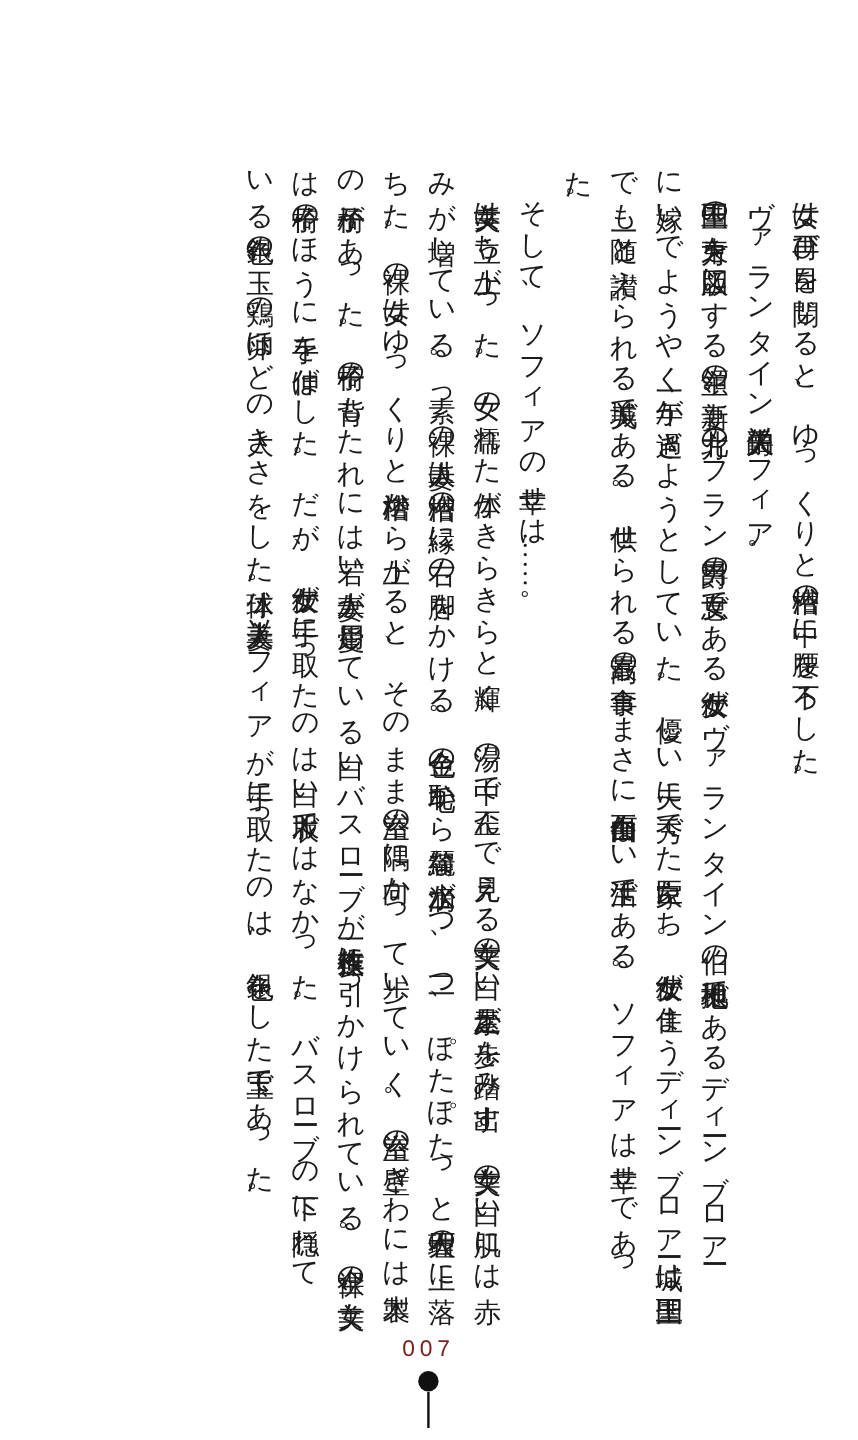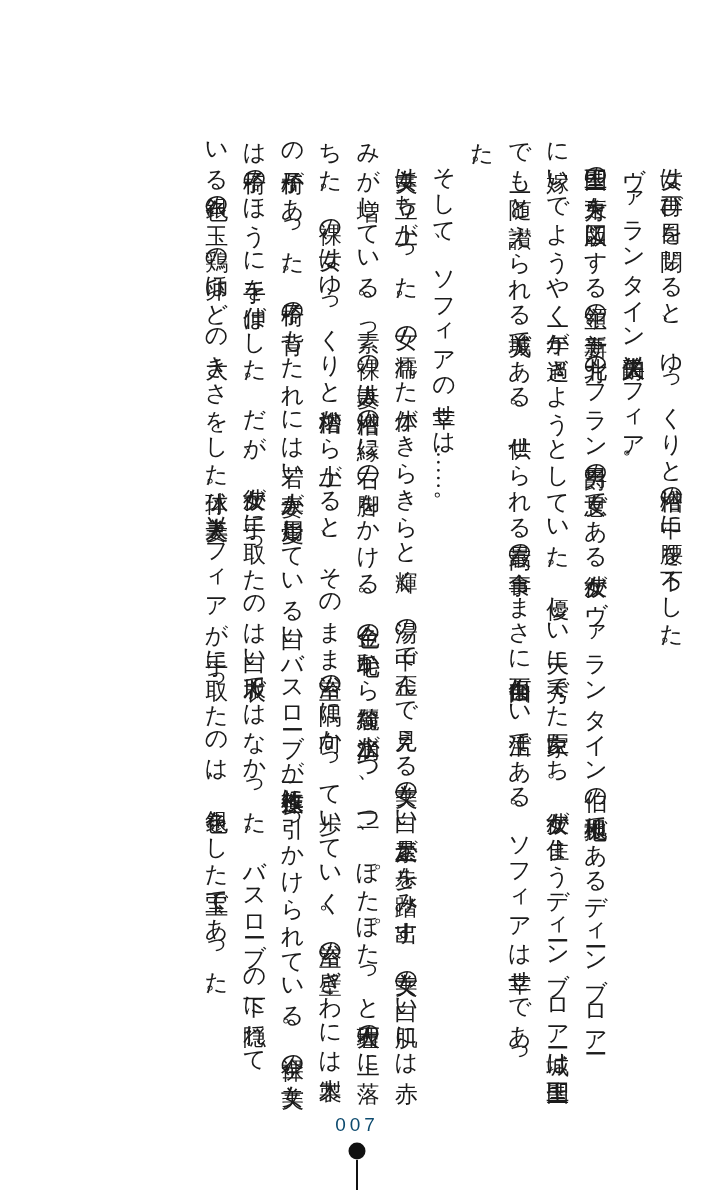--- a/index.html
+++ b/index.html
@@ -37,21 +37,21 @@
   .folio {
     position: absolute;
     top: 1114px;
     left: 0;
     width: 710px;
     text-align: center;
     font-family: "Liberation Sans", "DejaVu Sans", sans-serif;
     font-size: 19px;
     letter-spacing: 4px;
     text-indent: 4px; 
-    color: #0c4a6e;
+    color: #7f1d1d;
   }
   .ornament {
     position: absolute;
     top: 1141px;
     left: 346px;
   }
 </style>
 </head>
 <body>
 

